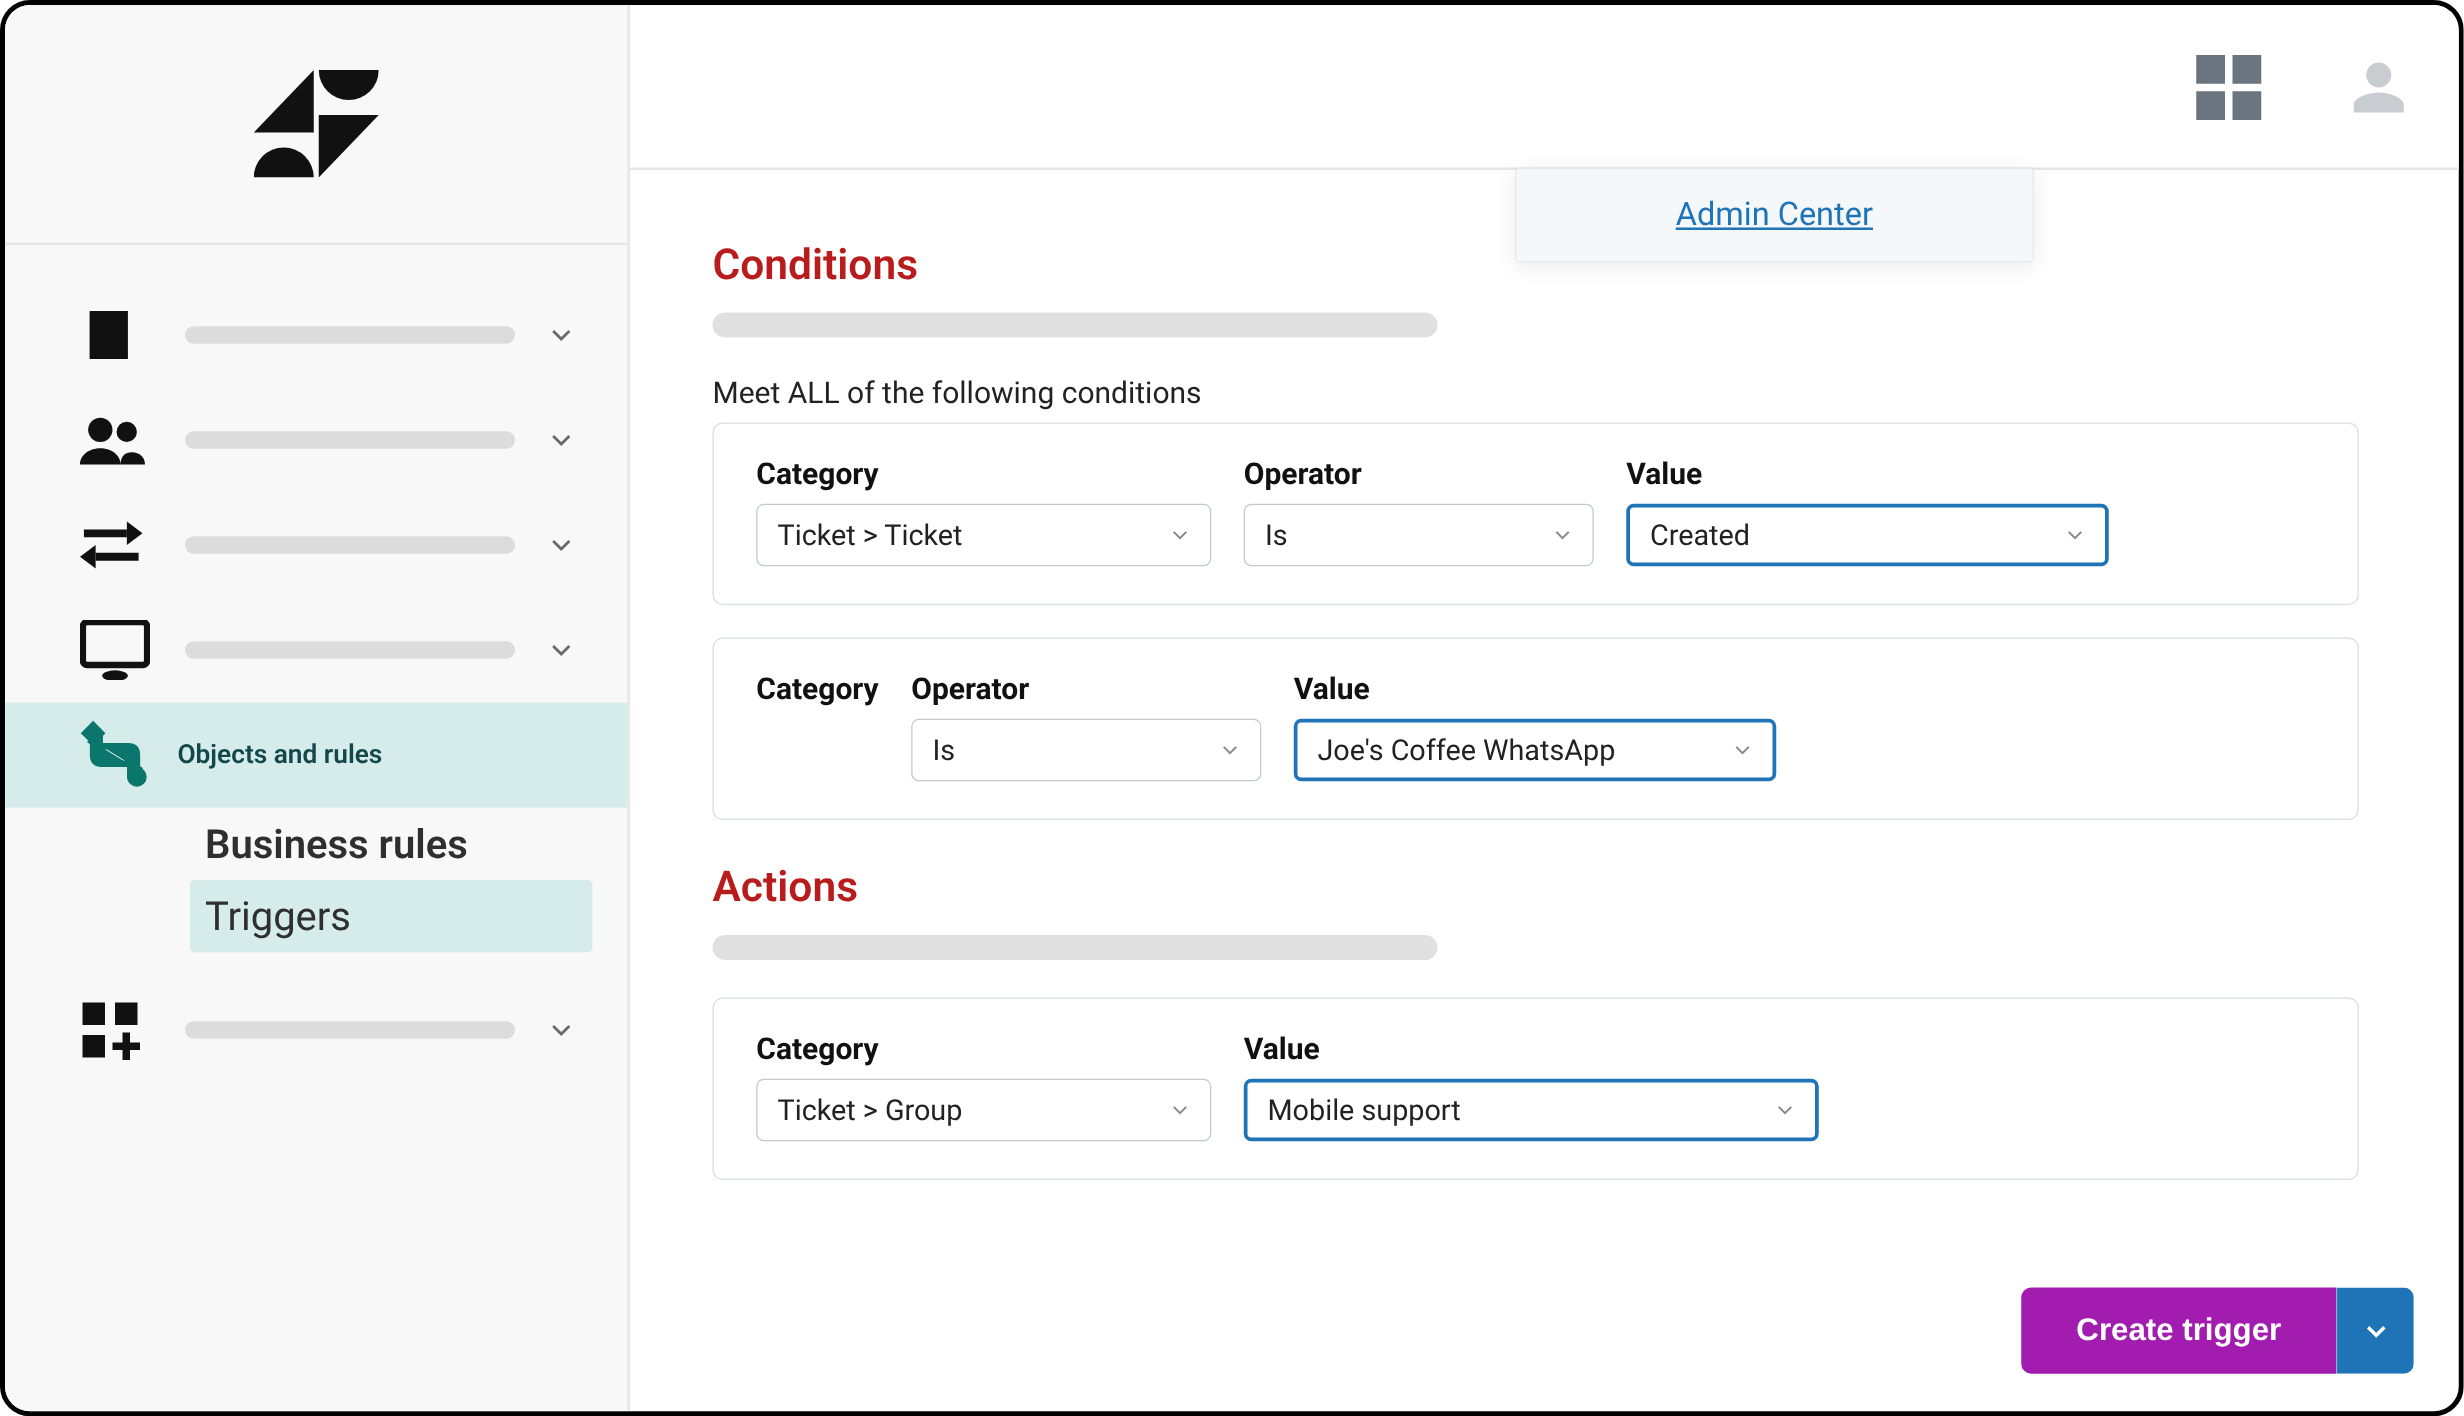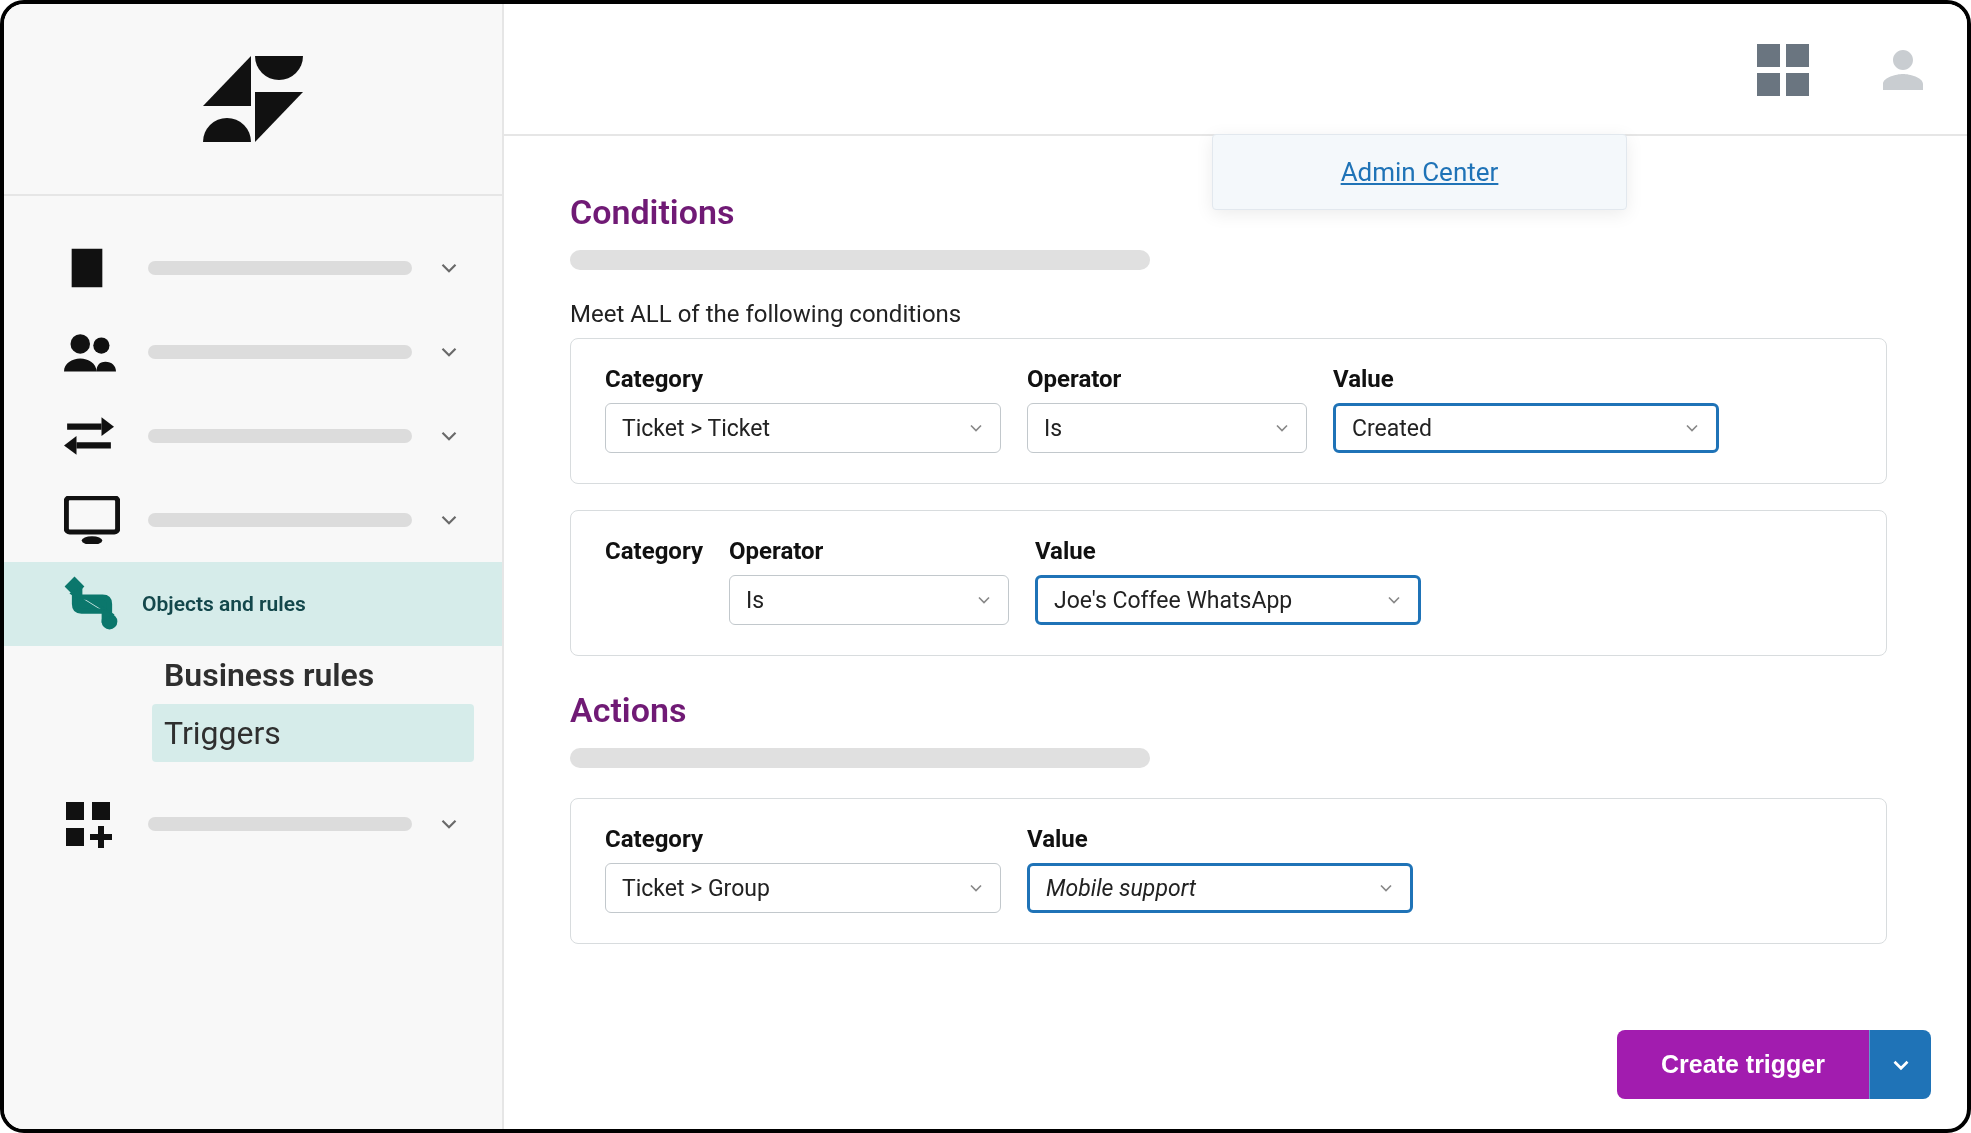--- a/index.html
+++ b/index.html
@@ -32,33 +32,33 @@
   .nav-chevron { color:#6a6a6a; }
   .nav-active { background:#d6ecea; }
   .nav-active .nav-label { color:#13474b; font-size:21px; font-weight:600; padding-left:18px; flex:1; }
   .nav-active svg path, .nav-active svg polygon, .nav-active svg circle { fill:#0b776c; stroke:#0b776c; }
   .subnav { padding-left:148px; }
   .subnav div { font-size:32px; padding:10px 0 10px 12px; color:#2f2f2f; cursor:pointer; border-radius:4px; }
   .subnav .sub-active { background:#d6ecea; margin-right:28px; }
   .subnav .sub-heading { font-weight:600; }
   
   .main { position:absolute; left:500px; top:132px; right:0; bottom:0; padding:56px 80px 40px 66px; overflow:auto; }
-  h2 { margin:0 0 18px 0; font-size:34px; font-weight:600; color:#701a75; }
+  h2 { margin:0 0 18px 0; font-size:34px; font-weight:600; color:#b91c1c; }
   .section-placeholder { height:20px; width:580px; background:#e0e0e0; border-radius:10px; margin-bottom:30px; }
   .sub-label { font-size:24px; margin-bottom:10px; color:#222; }
   .cond-card { border:1px solid #d8dcde; border-radius:8px; padding:26px 34px 30px; margin-bottom:26px; display:flex; gap:26px; }
   .field-col { display:flex; flex-direction:column; }
   .field-label { font-size:24px; font-weight:700; margin-bottom:10px; color:#111; }
   .select {
     border:1px solid #c2c8cc; border-radius:6px; height:50px; display:flex; align-items:center; padding:0 46px 0 16px; font-size:23px; color:#222; position:relative; min-width:200px; background:#fff; cursor:pointer;
   }
-  .select.cat { width:396px; }
+  .select.cat { width:364px; }
   .select.op  { width:280px; }
   .select.val { width:386px; }
-  .select.val-wide { width:386px;font-style:italic; }
+  .select.val-wide { width:460px; }
   .select-focused { border:3px solid #1f73b7; }
   .select .chev { position:absolute; right:14px; top:50%; transform:translateY(-50%); color:#888; }
   
   .footer { position:absolute; right:36px; bottom:30px; display:flex; }
   .create-btn { background:#a21caf; color:#fff; font-size:25px; font-weight:600; padding:20px 44px; border:none; border-top-left-radius:8px; border-bottom-left-radius:8px; cursor:pointer; }
   .create-chev { background:#1f73b7; color:#fff; width:62px; border:none; border-top-right-radius:8px; border-bottom-right-radius:8px; display:flex; align-items:center; justify-content:center; cursor:pointer; border-left:1px solid rgba(255,255,255,0.3); }
   svg { display:block; }
 </style>
 </head>
 <body>

